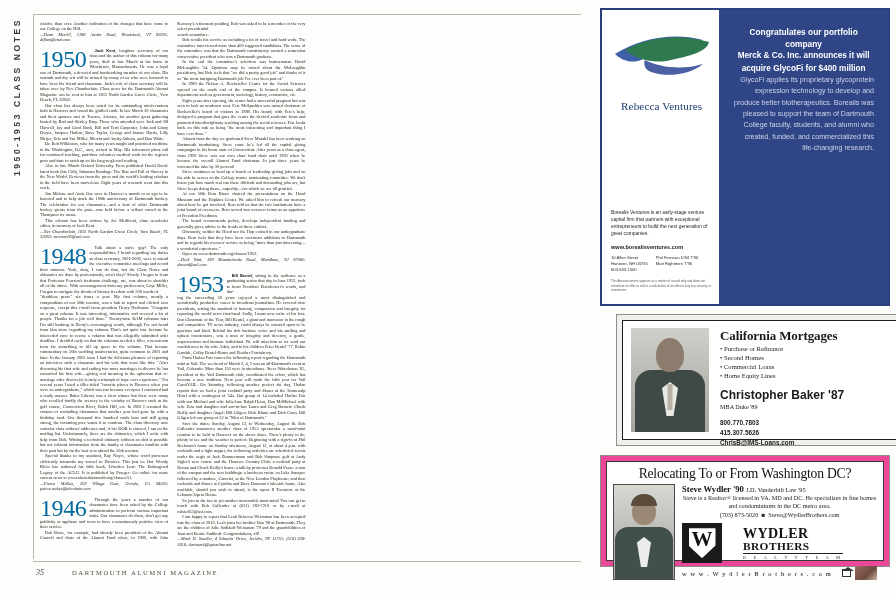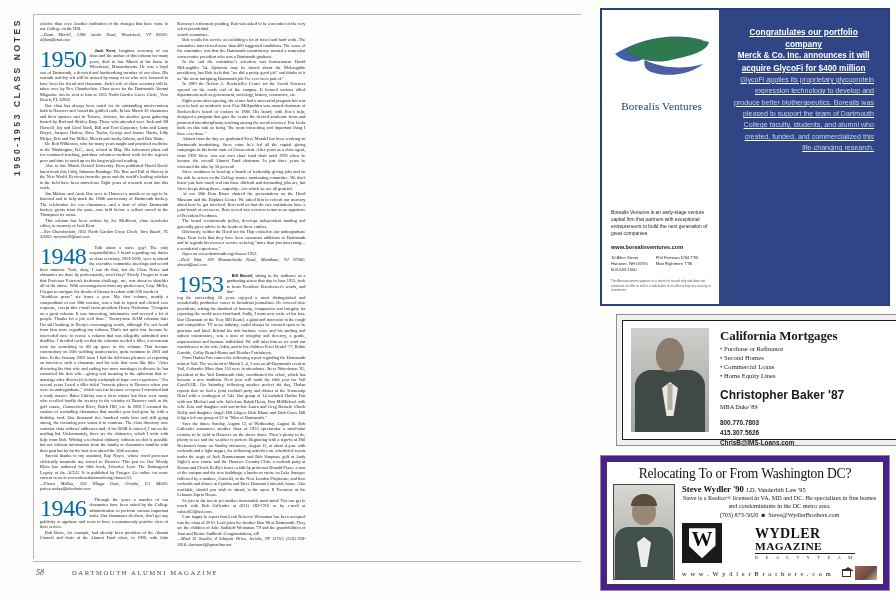--- a/index.html
+++ b/index.html
@@ -167,21 +167,20 @@
     line-height: 1.5;
     color: #5b5b60;
   }
   .bor-right {
     width: 59%;
     background: #2f4586;
     color: #ffffff;
     padding: 16px 14px 12px 14px;
     text-align: center;
     font-family: "Liberation Sans", sans-serif;
-    text-decoration: underline;
   }
   .bor-congrats { font-size: 8.4px; font-weight: 700; line-height: 1.45; }
   .bor-glycofi {
     font-family: "Liberation Serif", serif;
     font-size: 20px;
     font-weight: 400;
     margin: 13px 0 13px 0;
     letter-spacing: 0.2px;
   }
   .bor-merck { font-size: 8.2px; font-weight: 700; line-height: 1.5; text-align: center; }
@@ -249,22 +248,22 @@
   .calm-title { font-size: 13px; font-weight: 700; letter-spacing: -0.1px; }
   .calm-li { font-size: 6.6px; line-height: 1.38; }
   .calm-name { font-family: "Liberation Sans", sans-serif; font-size: 12px; font-weight: 700; margin-top: 8px; }
   .calm-mba { font-size: 6.2px; margin-top: 1px; }
   .calm-contact { font-family: "Liberation Sans", sans-serif; font-size: 6.4px; font-weight: 700; line-height: 1.5; margin-top: 8px; }
 
   
   .ad-wydler {
     position: absolute;
     top: 447px; left: 0;
-    width: 290px; height: 136px;
-    background: #4c1d95;
+    width: 290px; height: 112px;
+    background: #ec4899;
     border: 1px solid #8e8d88;
     padding: 5px;
   }
   .wyd-inner {
     width: 100%; height: 100%;
     background: #fff;
     border: 1px solid #3a3a37;
     padding: 4px 6px 4px 6px;
   }
   .wyd-head {
@@ -316,21 +315,21 @@
   }
   .wyd-mark .shield {
     width: 27px; height: 30px; background: #fff;
     clip-path: polygon(0 0,100% 0,100% 58%,50% 100%,0 58%);
     display:flex; align-items:flex-start; justify-content:center;
   }
   .wyd-mark .shield b {
     font-family: "Liberation Serif", serif; font-size: 21px; color:#111;
     line-height: 1; margin-top: 1px;
   }
-  .wyd-brand { padding-left: 21px; margin-left: 12px; }
+  .wyd-brand { padding-left: 21px; }
   .wyd-b1 { font-family: "Liberation Serif", serif; font-size: 14px; font-weight: 700; letter-spacing: 0.4px; line-height: 1; color:#111; }
   .wyd-b2 { font-family: "Liberation Serif", serif; font-size: 11.4px; font-weight: 700; letter-spacing: 0.4px; line-height: 1.05; color:#111; border-bottom: 1px solid #222; }
   .wyd-b3 { font-family: "Liberation Serif", serif; font-size: 4.6px; letter-spacing: 3.2px; color:#333; margin-top: 1px; }
   .wyd-foot { display:flex; align-items:center; margin-top: 3px; }
   .wyd-url { font-family: "Liberation Serif", serif; font-size: 6.4px; letter-spacing: 1.1px; color:#111; flex:1; }
   .wyd-eho { width: 9px; height: 8px; border: 0.8px solid #333; position: relative; margin-right: 4px; }
   .wyd-eho:before {
     content:""; position:absolute; left:-1.5px; top:-3px;
     width:0;height:0;border-left:6px solid transparent;border-right:6px solid transparent;border-bottom:4px solid #333;
   }
@@ -390,35 +389,35 @@
         <p class="noind">ing the succeeding 50 years enjoyed a most distinguished and wonderfully productive career in broadcast journalism. He covered nine presidents, setting the standard of honesty, compassion and integrity for reporting the world news first-hand. Sadly, I must now write of his loss. Our Classmate of the Year, Bill Beutel, a giant and innovator in the rough and competitive TV news industry, could always be counted upon to be gracious and kind. Behind his rich baritone voice and his smiling and upbeat countenance, was a man of integrity and decency, a gentle, unpretentious and humane individual. We will miss him as we send our condolences to his wife Adair, and to his children Peter Beutel '77, Robin Gamble, Colby Beutel-Burns and Heather Fortinberry.</p>
         <p>From Harlan Fair comes the following report regarding the Dartmouth mini at Vail. The weekend of March 3, 4, 5 was an all-Dartmouth event at Vail, Colorado. More than 150 were in attendance. Steve Waterhouse '65, president of the Vail Dartmouth club, coordinated the effort, which has become a new tradition. Next year will mark the fifth year for Vail CarniVAIL. On Saturday, following another perfect ski day, Harlan reports that we had a joint cocktail party and dinner at the Sonnenalp Hotel with a contingent of '54s. Our group of 14 included Harlan Fair with son Michael and wife JulieAnn; Ralph Heinz, Don McMichael with wife Zeta and daughter and son-in-law Laura and Greg Burnett; Chuck Reilly and daughter Angel; Bill Gilgen; Dick Blunt; and Dick Conn. Bill Gilgen led our group of 22 in "Men of Dartmouth."</p>
         <p>Save the dates: Sunday, August 13, to Wednesday, August 16. Bob Callender announces another class of 1953 spectacular a maxi-mini reunion to be held in Hanover on the above dates. There's plenty to do, plenty to see and the weather is perfect. Beginning with a sign-in at Phil Beekman's home on Sunday afternoon, August 13, at about 4 p.m. with cocktails and a light supper, the following activities are scheduled: tennis under the aegis of Jack Zimmermann and Bob Simpson; golf at Andy Sigler's new course and the Hanover Country Club; a cocktail party at Donna and Chuck Reilly's home; a talk by professor Donald Pease; a tour of the campus and the new buildings; a luncheon cruise on Lake Sunapee followed by a matinee, Camelot, at the New London Playhouse; and then cocktails and dinner at Cynthia and Dave Donavan's lakeside home. Also available, should you wish to attend, is the opera Il Trovatore at the Lebanon Opera House.</p>
         <p>So join in the fun in yet another memorable maxi-mini! You can get in touch with Bob Callender at (631) 283-7210 or by e-mail at calsied53@aol.com.</p>
         <p>I am happy to report that Leah Rebecca Weissman has been accepted into the class of 2010. Leah joins her brother Dan '08 at Dartmouth. They are the children of Julie Sudikoff Weissman '79 and the grandchildren of Joan and Bernie Sudikoff. Congratulations, all!</p>
         <p class="sig">—Mark H. Smoller, 4 Schuyler Drive, Jericho, NY 11753; (516) 938-3616; dartmark@optonline.net</p>
       </div>
   </div>
 
   <div class="footer-rule"></div>
-  <div class="folio">58</div>
+  <div class="folio">35</div>
   <div class="mag-name">DARTMOUTH ALUMNI MAGAZINE</div>
 
   <div class="rail">
 
     <div class="ad-borealis">
       <div class="bor-left">
         <div class="bor-logo">
           <svg width="105" height="56" viewBox="0 0 105 56">
             <path d="M4 24 C30 8 62 2 92 10 C70 16 48 22 30 30 C20 34 10 30 4 24 Z" fill="#3f5fa8"></path>
             <path d="M14 20 C40 6 70 4 98 12 C96 22 78 26 60 30 C44 34 26 30 14 20 Z" fill="#2e7a4e"></path>
             <path d="M34 30 C50 38 72 40 92 34 C80 44 58 48 40 42 C34 40 32 34 34 30 Z" fill="#4b5fa4"></path>
           </svg>
         </div>
-        <div class="bor-logo-text">Borealis Ventures</div>
+        <div class="bor-logo-text">Rebecca Ventures</div>
         <div class="bor-body">Borealis Ventures is an early-stage venture capital firm that partners with exceptional entrepreneurs to build the next generation of great companies.</div>
         <div class="bor-url">www.borealisventures.com</div>
         <div class="bor-contact">
           <div>
             <div>10 Allen Street</div>
             <div>Hanover, NH 03755</div>
             <div>603.643.1500</div>
           </div>
           <div>
             <div>Phil Ferneau  D'84 T'96</div>
@@ -474,21 +473,21 @@
             <div class="wyd-desc ctr">Steve is a Realtor® licensed in VA, MD and DC. He specializes in fine homes and condominiums in the DC metro area.</div>
             <div class="wyd-phone"><span>(703) 873-5020</span> &nbsp;■&nbsp; <span>Steve@WydlerBrothers.com</span></div>
             <div class="wyd-logo">
               <div class="wyd-mark">
                 <div class="shield">
                     <b>W</b>
                   </div>
               </div>
               <div class="wyd-brand">
                 <div class="wyd-b1">WYDLER</div>
-                <div class="wyd-b2">MAGAZINE</div>
+                <div class="wyd-b2">BROTHERS</div>
                 <div class="wyd-b3">R E A L T Y   T E A M</div>
               </div>
             </div>
             <div class="wyd-foot">
               <div class="wyd-url">w w w . W y d l e r B r o t h e r s . c o m</div>
               <div class="wyd-eho"></div>
               <div class="wyd-badge"></div>
             </div>
           </div>
         </div>

